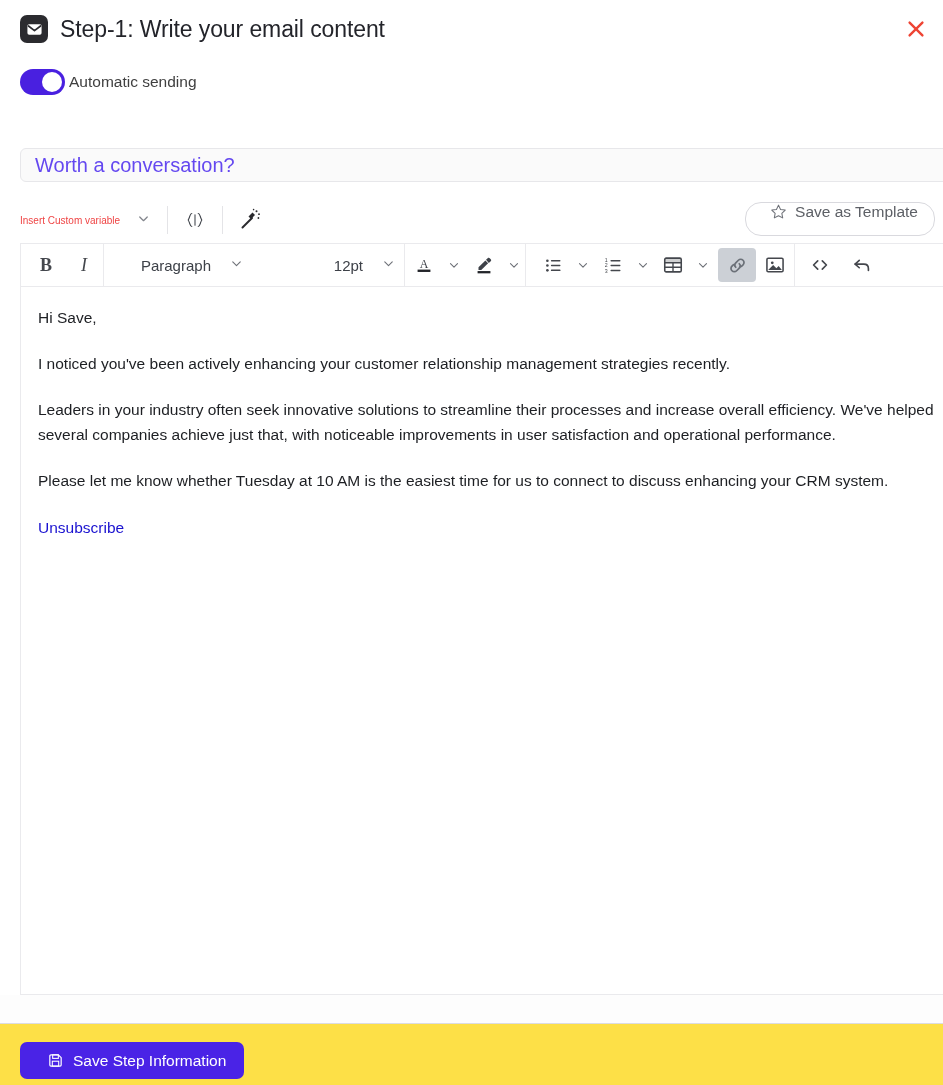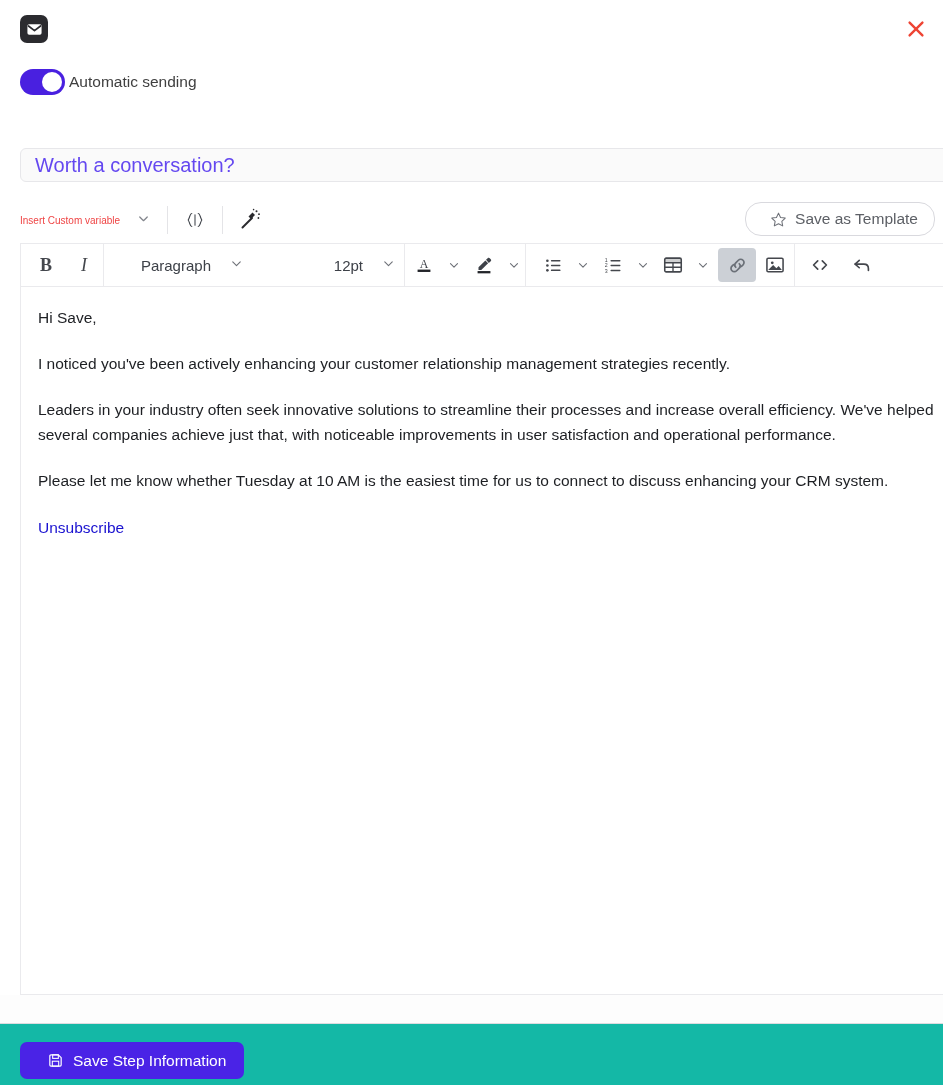--- a/index.html
+++ b/index.html
@@ -115,21 +115,21 @@
   .icon-btn {
     width: 54px; height: 34px;
     display: flex; align-items: center; justify-content: center;
     cursor: pointer;
   }
   .tpl-btn {
     position: absolute; top: 202px; right: 8px;
     height: 34px;
     border: 1px solid #d9d9de;
     border-radius: 16px;
-    display: flex; align-items: center;
+    display: flex; 
     padding: 0 16px;
     background: #fff;
     cursor: pointer;
   }
   .tpl-btn span {
     font-size: 15.5px; color: #5d6066; margin-left: 8px;
   }
 
   
   .editor {
@@ -183,21 +183,21 @@
     cursor: pointer;
   }
 
   
   .footer-divider {
     position: absolute; left: 0; right: 0; top: 1023px;
     height: 1px; background: #dcdce0;
   }
   .footer {
     position: absolute; left: 0; right: 0; top: 1024px; bottom: 0;
-    background: #14b8a6;
+    background: #fde047;
   }
   .save-btn {
     position: absolute; top: 18px; left: 20px;
     height: 37px;
     background: #4a23e6;
     border-radius: 7px;
     display: flex; align-items: center;
     padding: 0 18px;
     cursor: pointer;
   }
@@ -214,20 +214,21 @@
 
 <div class="page">
 
   <div class="header">
     <div class="mail-icon">
       <svg width="17" height="17" viewBox="0 0 24 24" fill="none">
         <rect x="2" y="4.5" width="20" height="15" rx="2.5" fill="#ffffff"></rect>
         <path d="M3.5 7 L12 13.5 L20.5 7" stroke="#2b2b2f" stroke-width="2.4" fill="none" stroke-linecap="round" stroke-linejoin="round"></path>
       </svg>
     </div>
+    <div class="page-title">Step-1:  Write your email content</div>
   </div>
 
   <div class="close-btn">
     <svg width="22" height="22" viewBox="0 0 24 24">
       <path d="M5 5 L19 19 M19 5 L5 19" stroke="#ee4434" stroke-width="2.6" stroke-linecap="round"></path>
     </svg>
   </div>
 
   <div class="toggle-row">
     <div class="switch">

